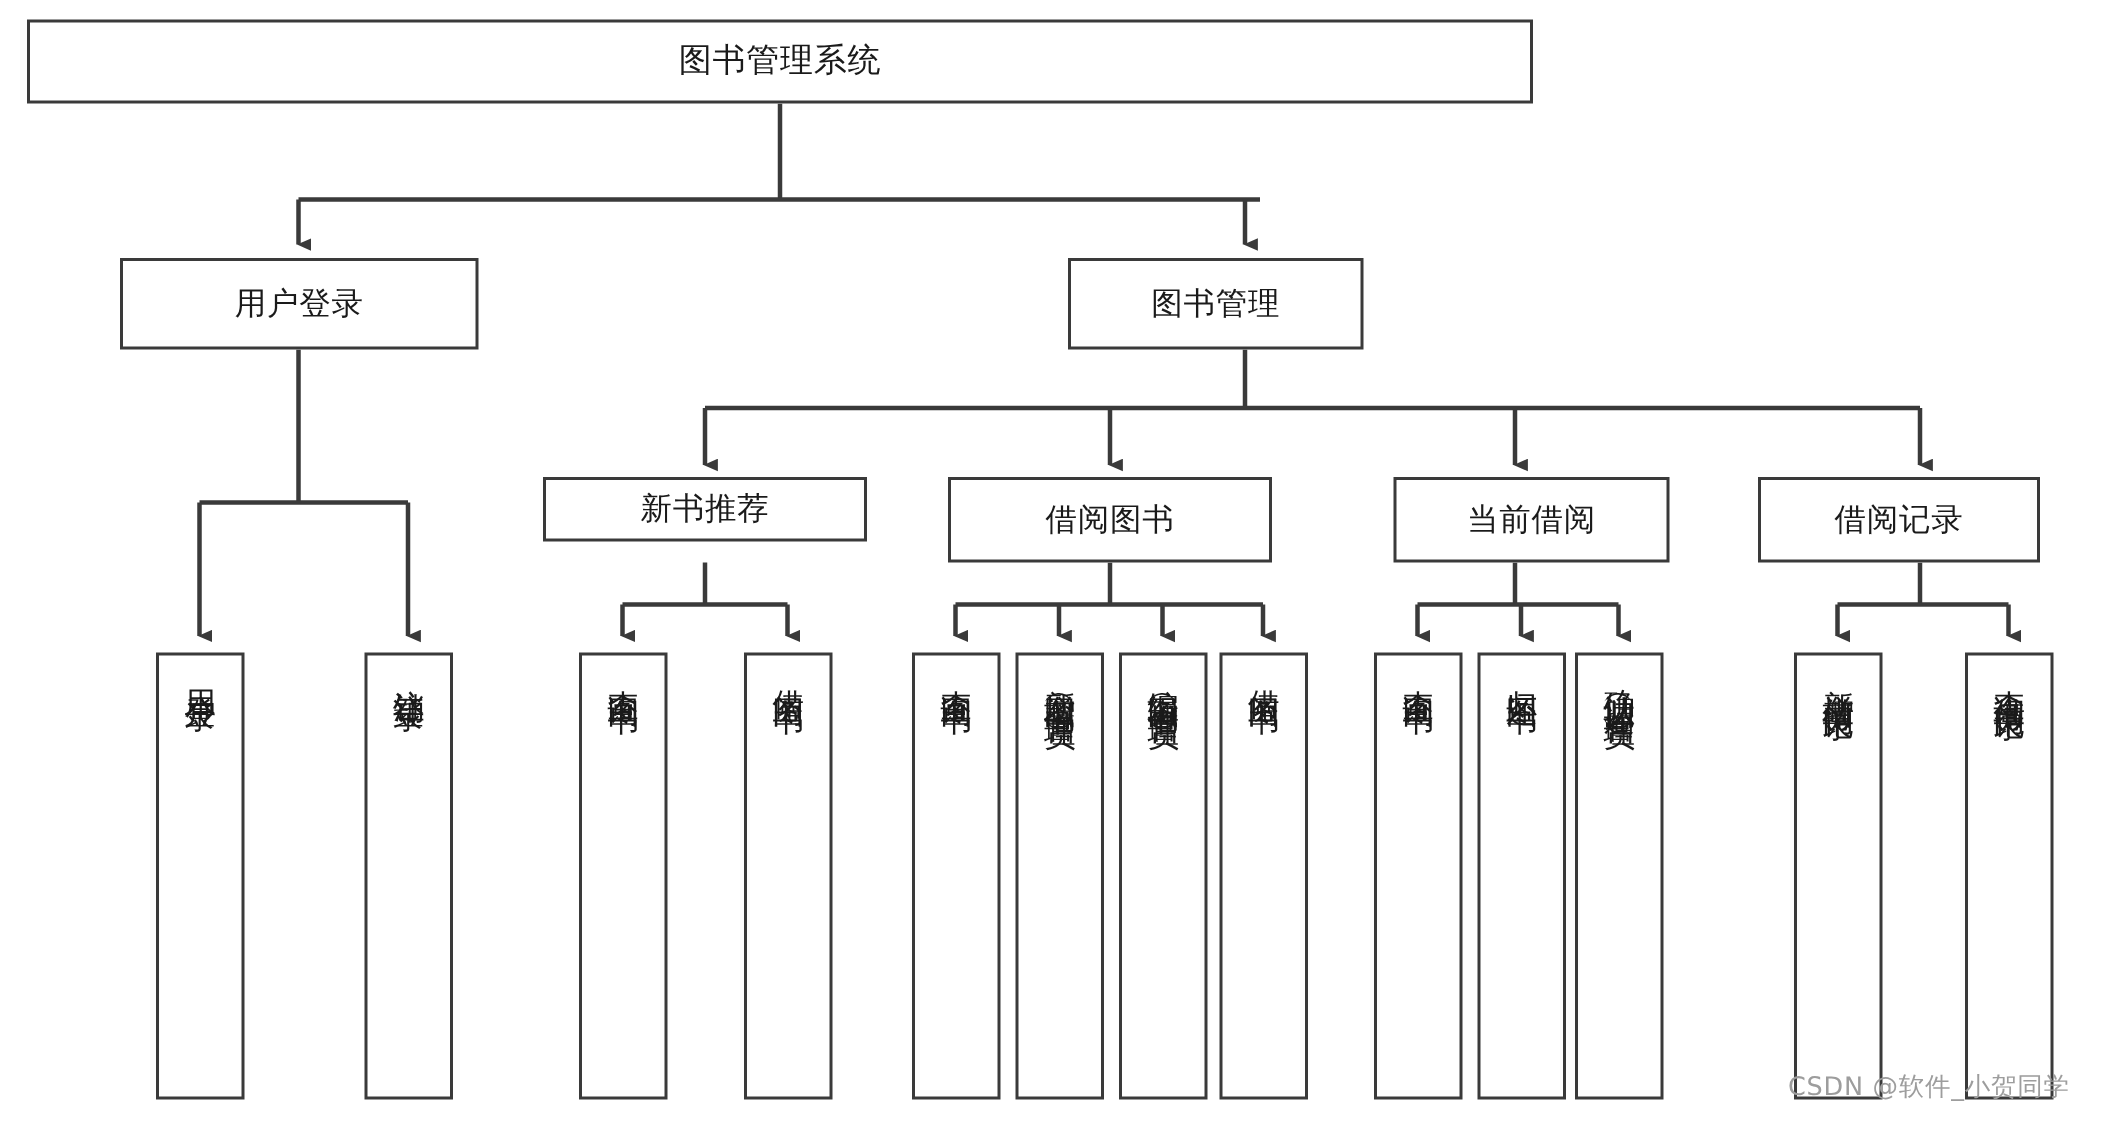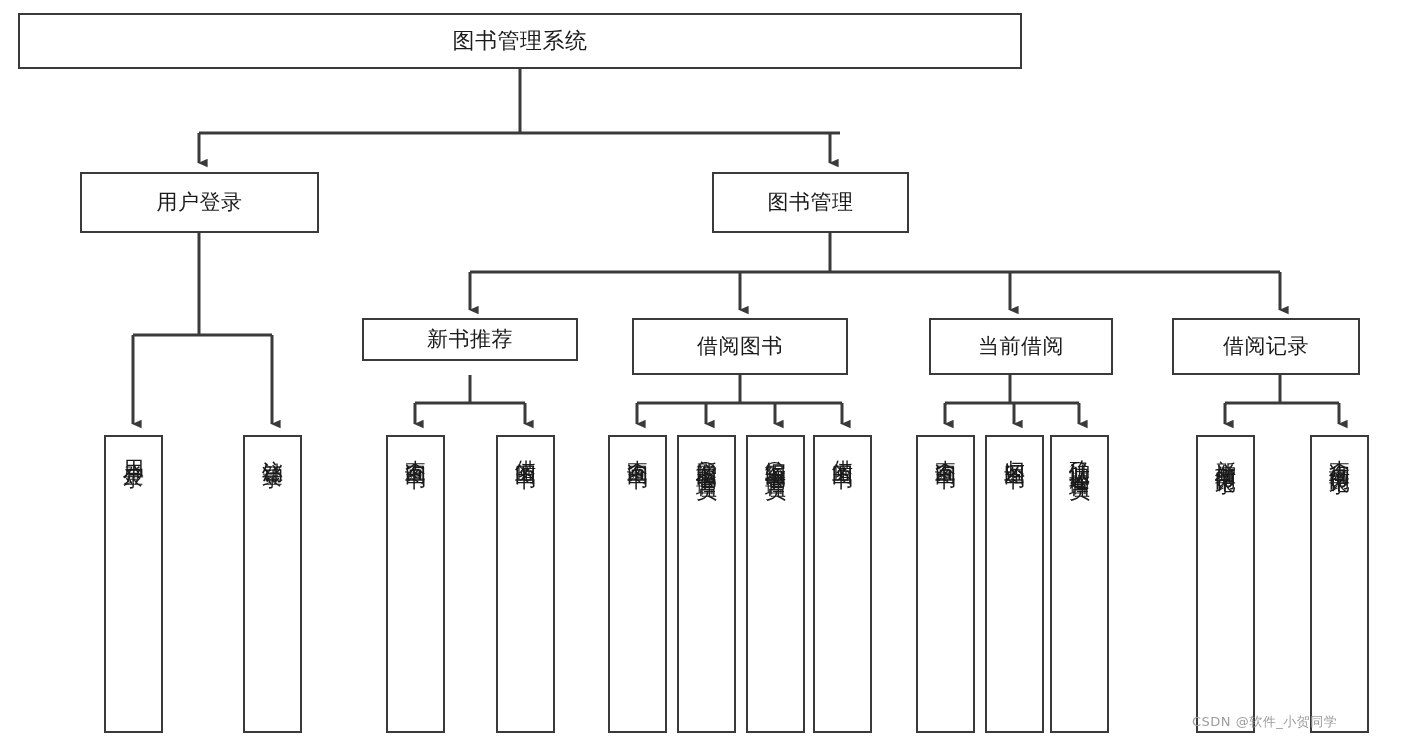--- a/index.html
+++ b/index.html
@@ -60,21 +60,21 @@
   .node.vert .label {
     writing-mode: vertical-rl;
     text-orientation: upright;
     font-size: 21px;
     line-height: 1.05;
     letter-spacing: 3px;
     white-space: nowrap;
   }
   .watermark {
     position: absolute;
-    font-size: 13px;
+    font-size: 17px;
     color: #9d9d9d;
     white-space: nowrap;
     z-index: 5;
     letter-spacing: 0.5px;
   }
 </style>
 </head>
 <body>
 
 <div id="canvas">

